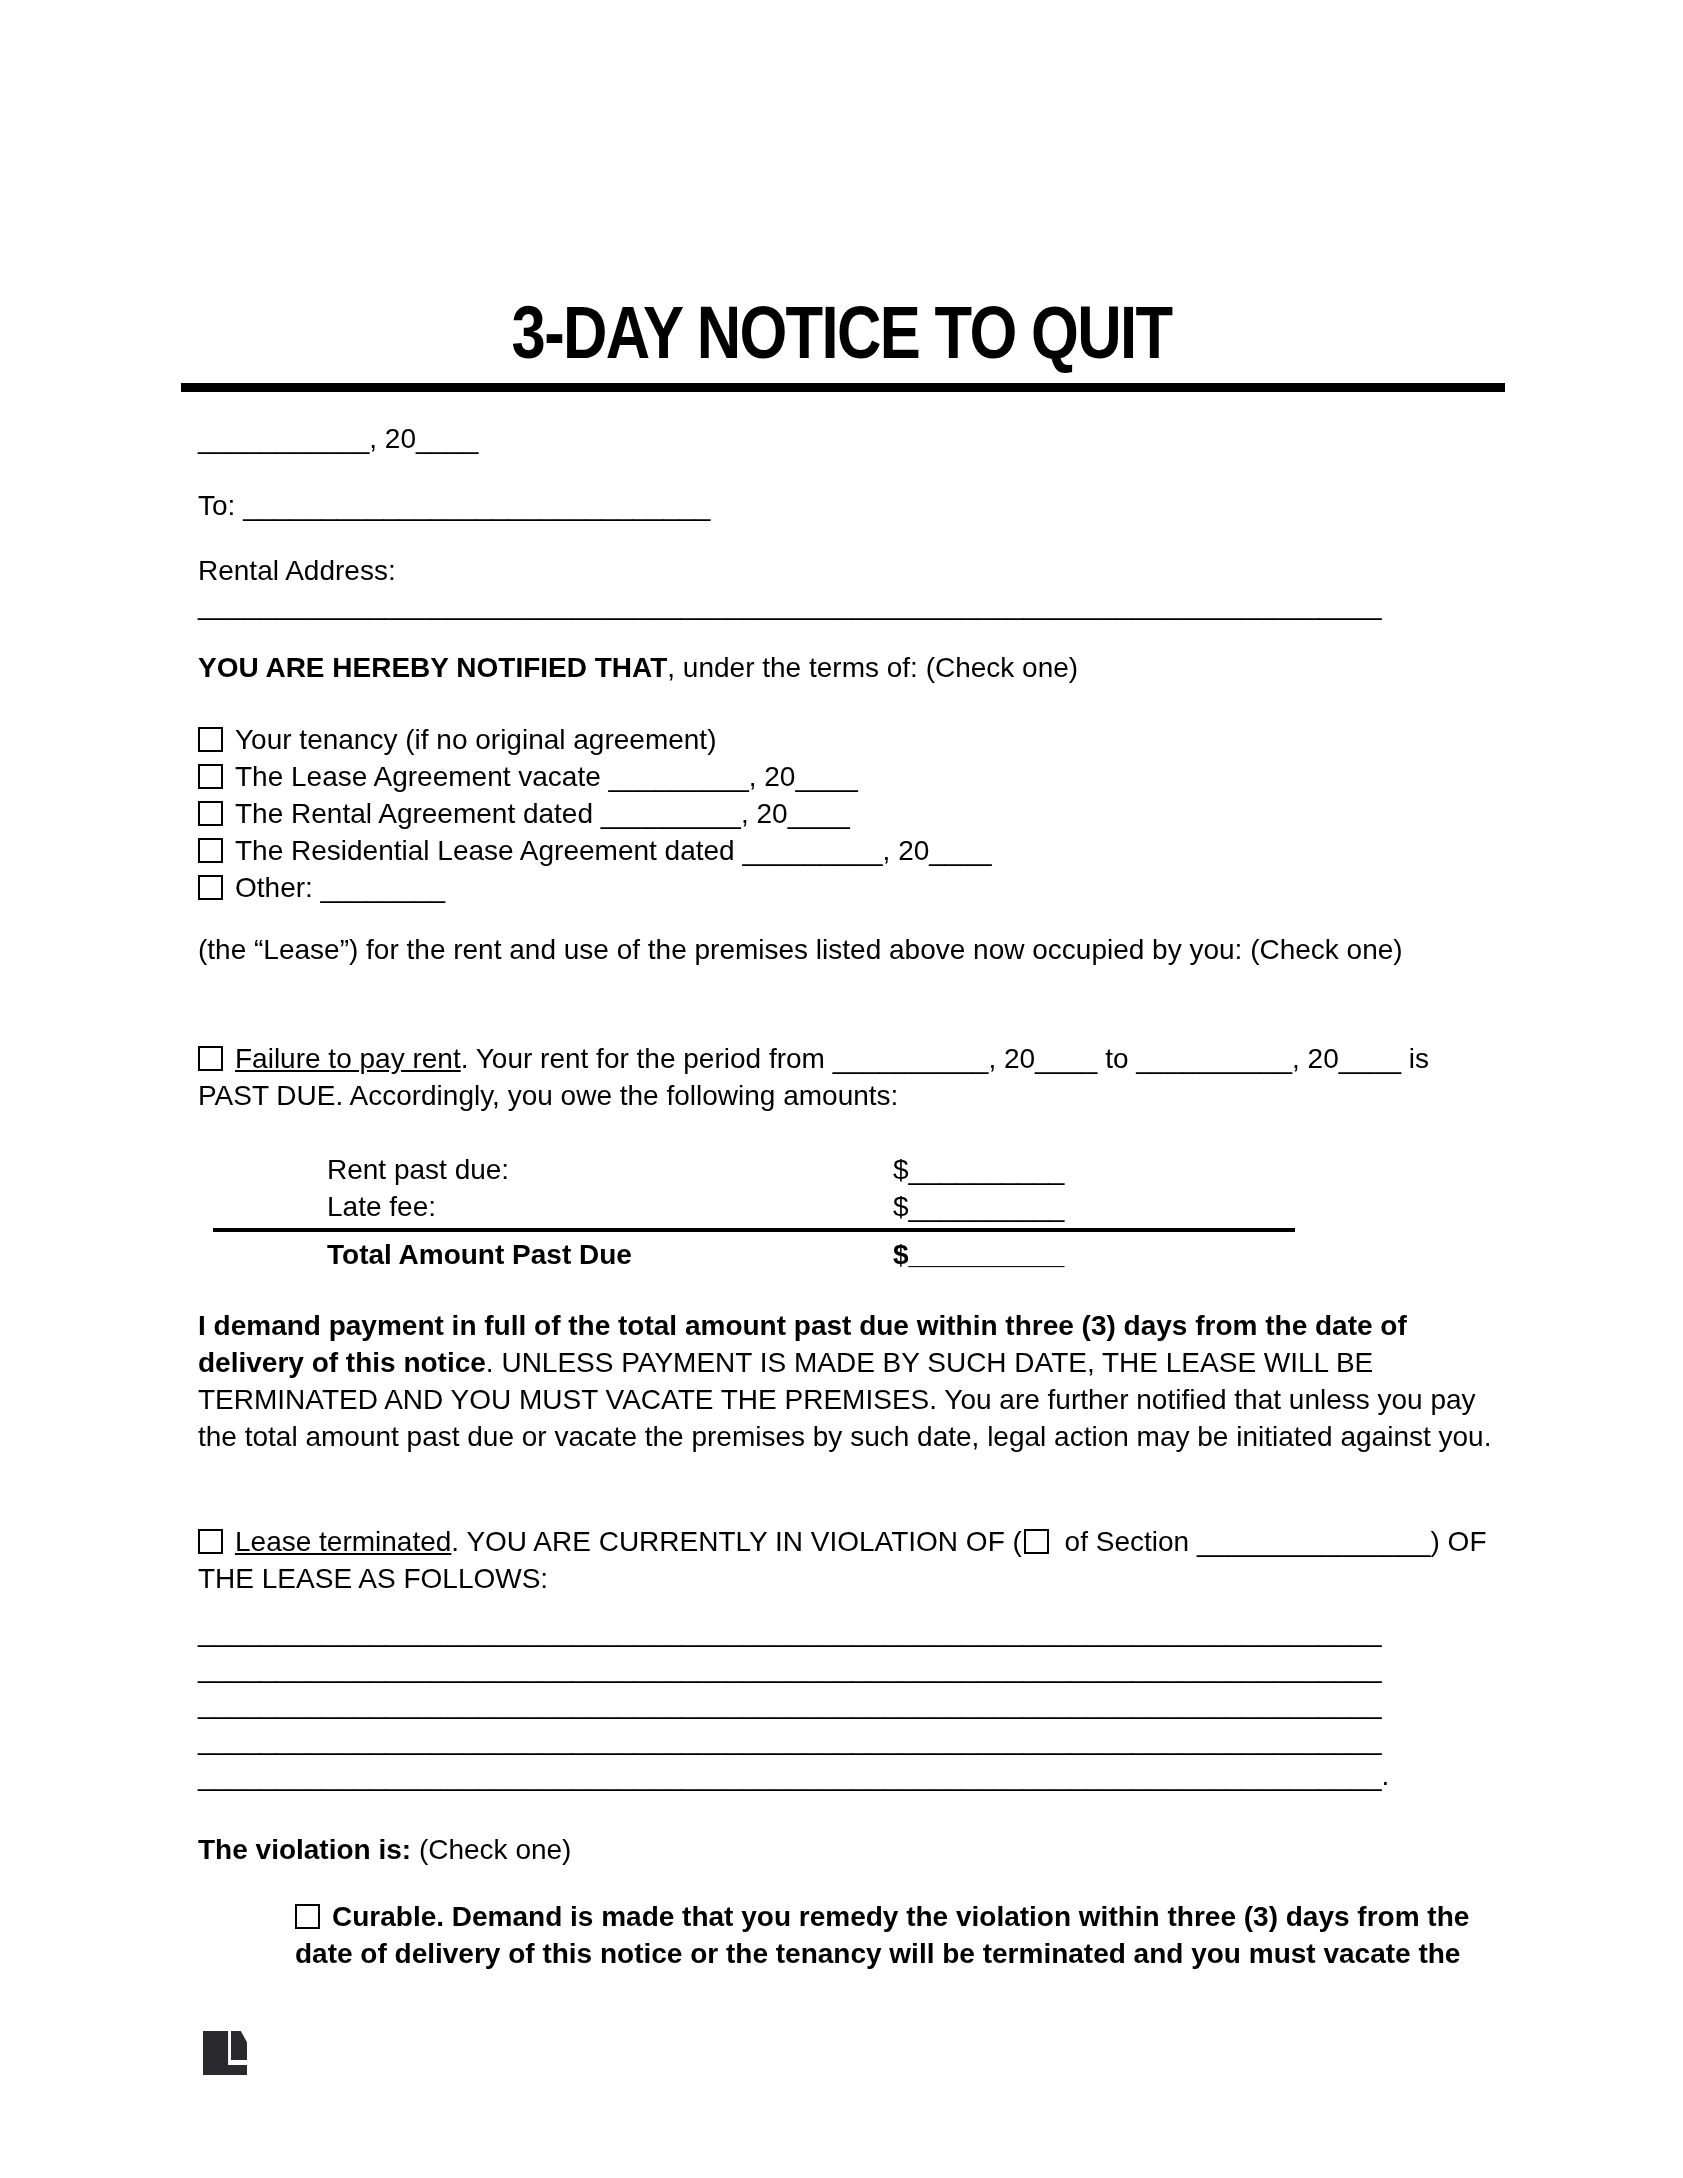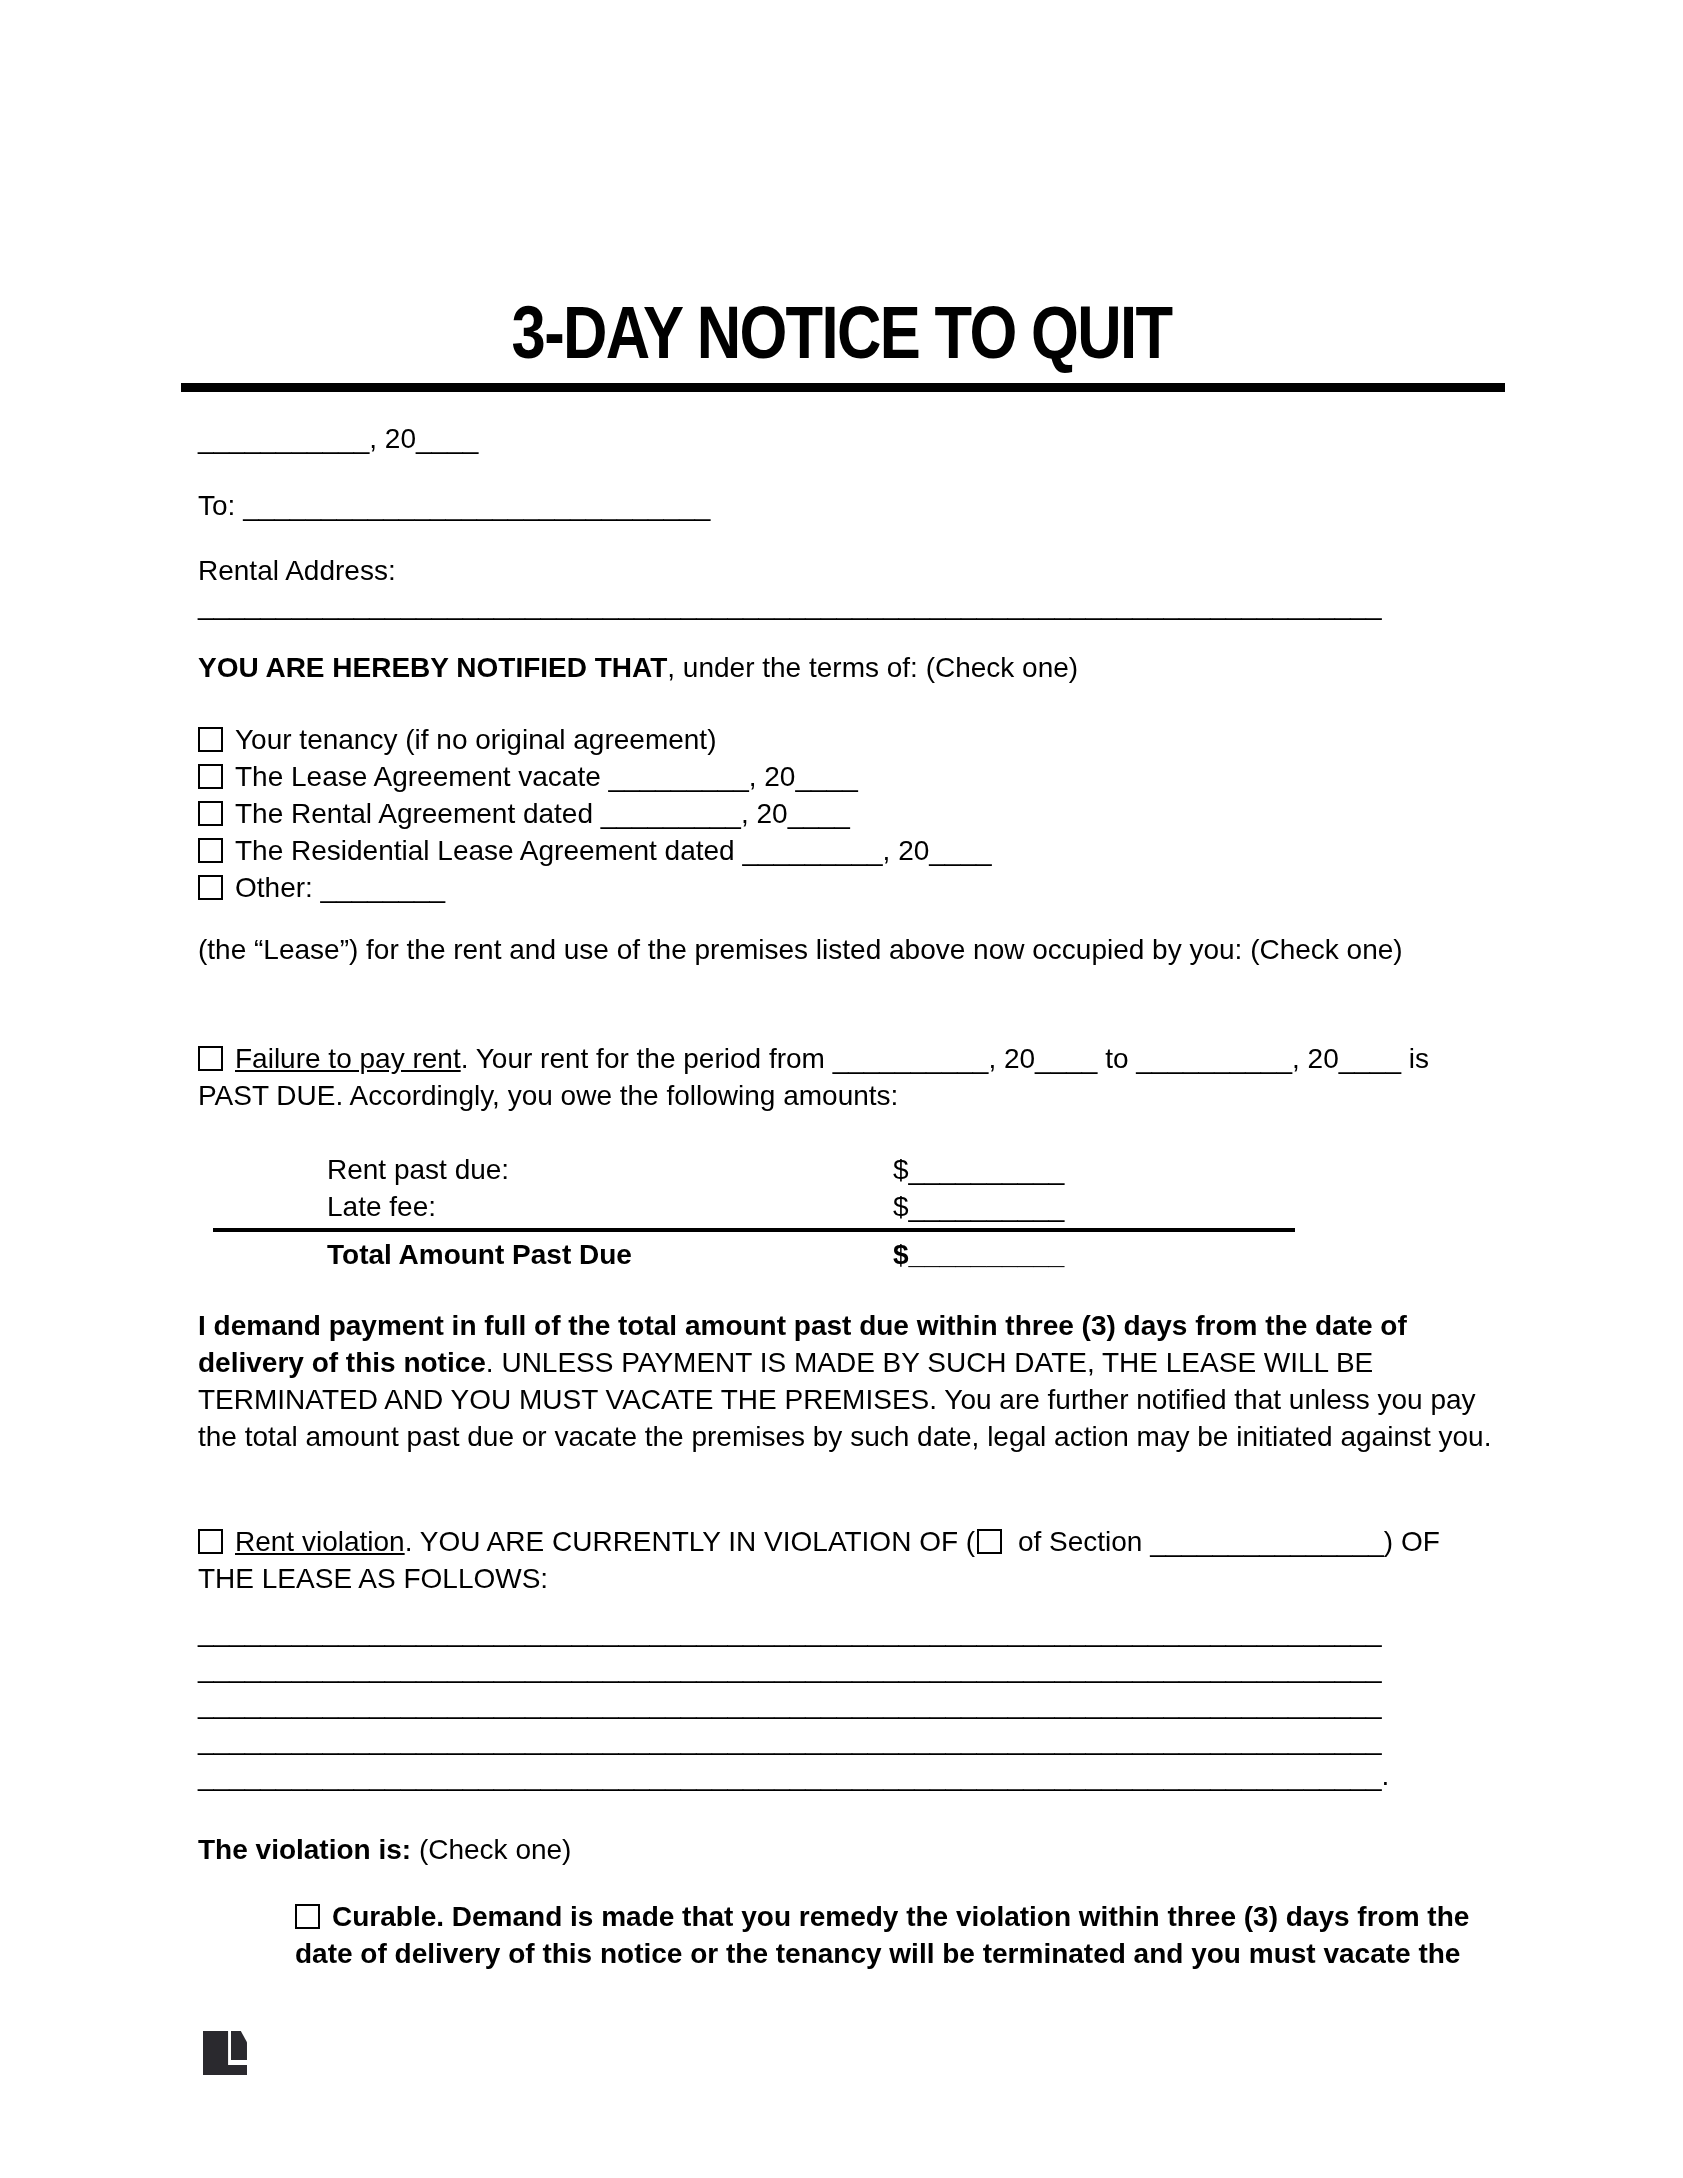--- a/index.html
+++ b/index.html
@@ -133,21 +133,21 @@
       <span class="albl">Total Amount Past Due</span>
       <span>$__________</span>
     </div>
   </div>
 
   <div class="abs" id="demand">
     <span class="b">I demand payment in full of the total amount past due within three (3) days from the date of delivery of this notice</span><span>. UNLESS PAYMENT IS MADE BY SUCH DATE, THE LEASE WILL BE TERMINATED AND YOU MUST VACATE THE PREMISES. You are further notified that unless you pay the total amount past due or vacate the premises by such date, legal action may be initiated against you.</span>
   </div>
 
   <div class="abs" id="violation">
-    <span class="cb"></span><span class="u">Rent violation</span><span>. YOU ARE CURRENTLY IN VIOLATION OF (</span><span class="cb inline"></span><span> of Section _______________</span><span>) OF THE LEASE AS FOLLOWS:</span>
+    <span class="cb"></span><span class="u">Lease terminated</span><span>. YOU ARE CURRENTLY IN VIOLATION OF (</span><span class="cb inline"></span><span> of Section _______________</span><span>) OF THE LEASE AS FOLLOWS:</span>
   </div>
 
   <div class="abs" id="vlines">
     <div>____________________________________________________________________________</div>
     <div>____________________________________________________________________________</div>
     <div>____________________________________________________________________________</div>
     <div>____________________________________________________________________________</div>
     <div>____________________________________________________________________________.</div>
   </div>
 

